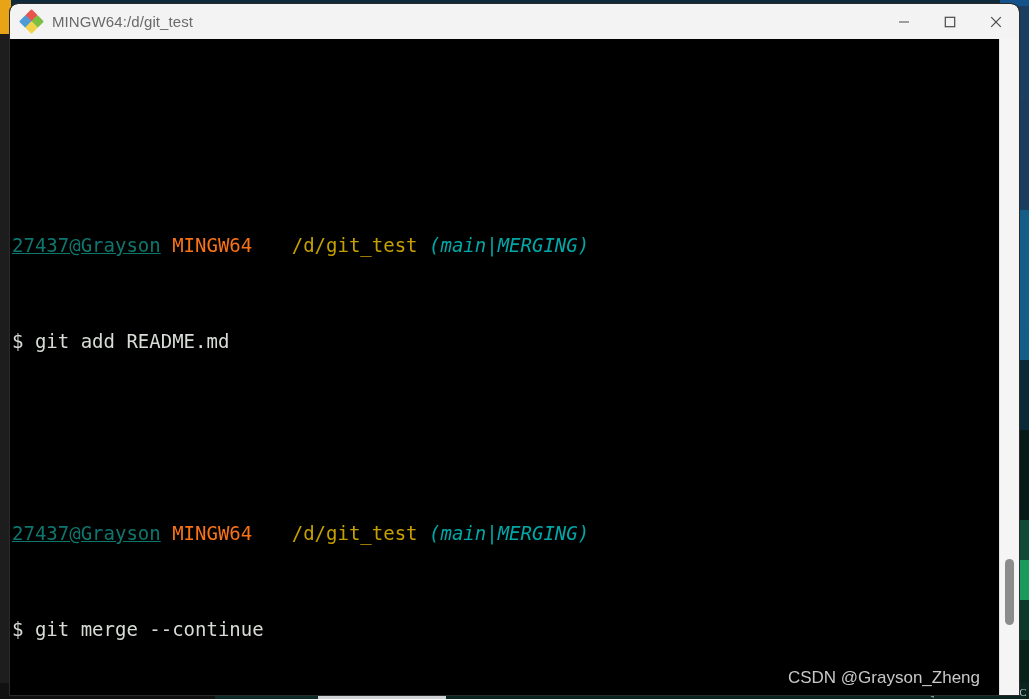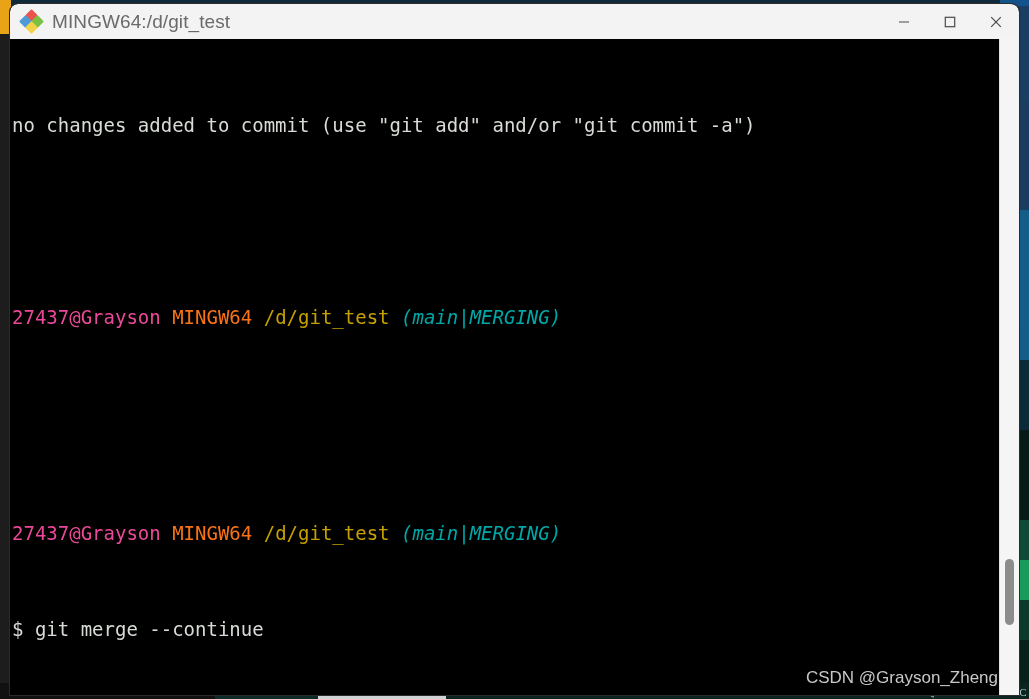--- a/index.html
+++ b/index.html
@@ -101,21 +101,21 @@
     border-radius: 1px;
   }
   .d-red    { background:#e8554d; left: 6px; top: 0px; }
   .d-blue   { background:#4e9ad6; left: 0px; top: 6px; }
   .d-green  { background:#7bc043; left: 12px; top: 6px; }
   .d-yellow { background:#f2d249; left: 6px; top: 12px; }
 
   #titlebar-text {
     margin-left: 9px;
     font-family: "Liberation Sans", sans-serif;
-    font-size: 19px;
+    font-size: 15px;
     color: #6a6a6a;
     letter-spacing: .1px;
     white-space: nowrap;
   }
   #window-controls {
     margin-left: auto;
     display: flex;
     height: 35px;
   }
   .wc {
@@ -146,23 +146,23 @@
     line-height: 24px;
     letter-spacing: 0px;
     white-space: pre-wrap;
     word-break: break-all;
     color: #d3d7cf;
   }
   .ln { display: block; min-height: 24px; }
   .blank { display: block; height: 24px; }
 
   .c-white   { color: #d8dcd6; }
-  .c-green   { color: #ec4899; }
+  .c-green   { color: #0f766e; text-decoration: underline; }
   .c-magenta { color: #f97316; }
-  .c-yellow  { color: #c5a000; }
+  .c-yellow  { color: #c5a000; margin-left: 28px; }
   .c-cyan    { color: #00a7a7; font-style: italic; }
 
   
   #scrollbar {
     position: absolute;
     right: 0;
     top: 35px;
     width: 19px;
     height: 656px;
     background: #f5f5f5;
@@ -174,21 +174,21 @@
     top: 520px;
     width: 9px;
     height: 66px;
     background: #8c8c8c;
     border-radius: 5px;
   }
 
   
   #watermark {
     position: absolute;
-    right: 31px;
+    right: 49px;
     bottom: 11px;
     font-family: "Liberation Sans", sans-serif;
     font-size: 17px;
     color: #c8c8c8;
     white-space: nowrap;
     pointer-events: none;
   }
 </style>
 </head>
 <body>
@@ -227,26 +227,26 @@
           <line x1="1.2" y1="1.2" x2="10.8" y2="10.8" stroke="#4a4a4a" stroke-width="1.2"></line>
           <line x1="10.8" y1="1.2" x2="1.2" y2="10.8" stroke="#4a4a4a" stroke-width="1.2"></line>
         </svg>
       </div>
     </div>
   </div>
 
   <div id="terminal">
     <div id="term-inner">
 
-      <span class="ln"><span class="c-white">no changes added to commit (use "git add" and/or "git commit -a")</span></span>
 
       <span class="blank"></span>
 
       <span class="ln"><span class="c-green">27437@Grayson</span><span class="c-white"> </span><span class="c-magenta">MINGW64</span><span class="c-white"> </span><span class="c-yellow">/d/git_test</span><span class="c-white"> </span><span class="c-cyan">(main|MERGING)</span></span>
 
+      <span class="ln"><span class="c-white">$</span><span class="c-white"> </span><span class="c-white">git add README.md</span></span>
 
       <span class="blank"></span>
 
       <span class="ln"><span class="c-green">27437@Grayson</span><span class="c-white"> </span><span class="c-magenta">MINGW64</span><span class="c-white"> </span><span class="c-yellow">/d/git_test</span><span class="c-white"> </span><span class="c-cyan">(main|MERGING)</span></span>
 
       <span class="ln"><span class="c-white">$</span><span class="c-white"> </span><span class="c-white">git merge --continue</span></span>
 
       
 
       

